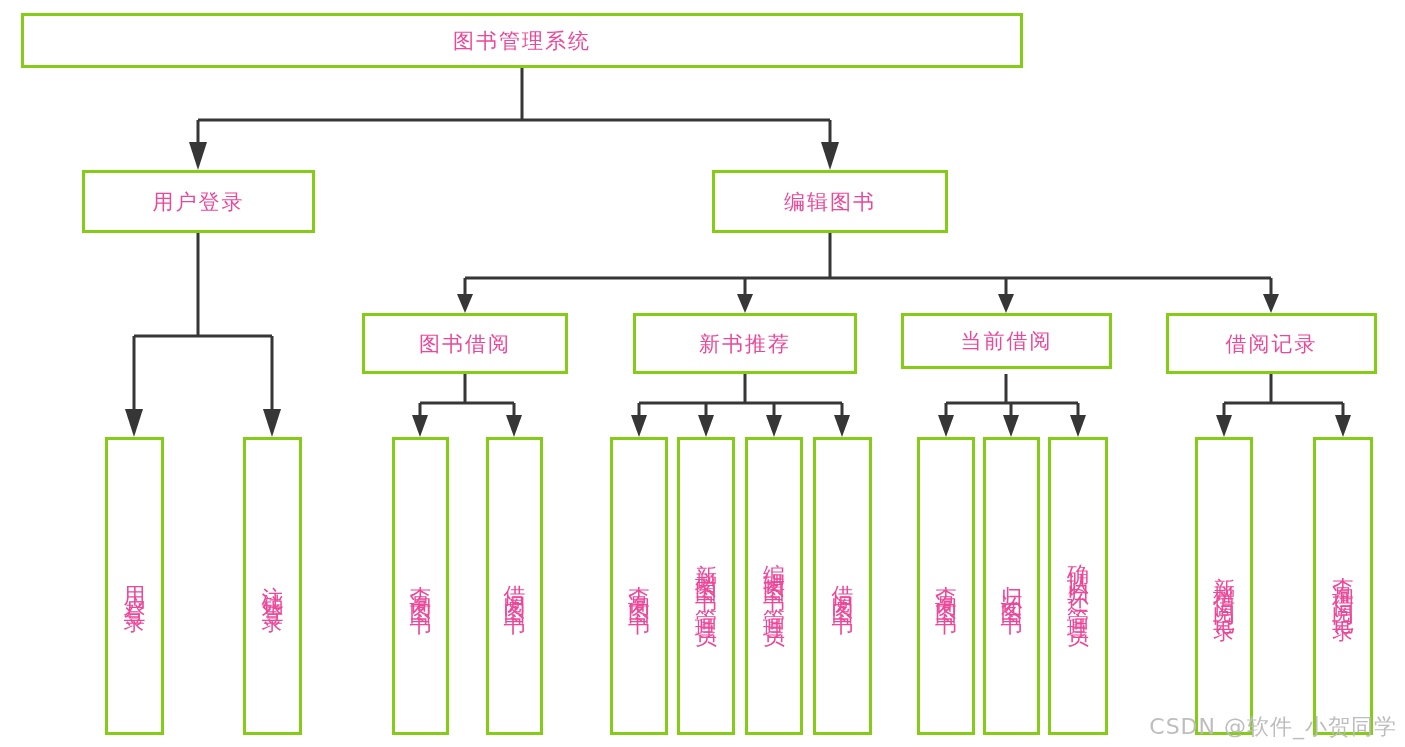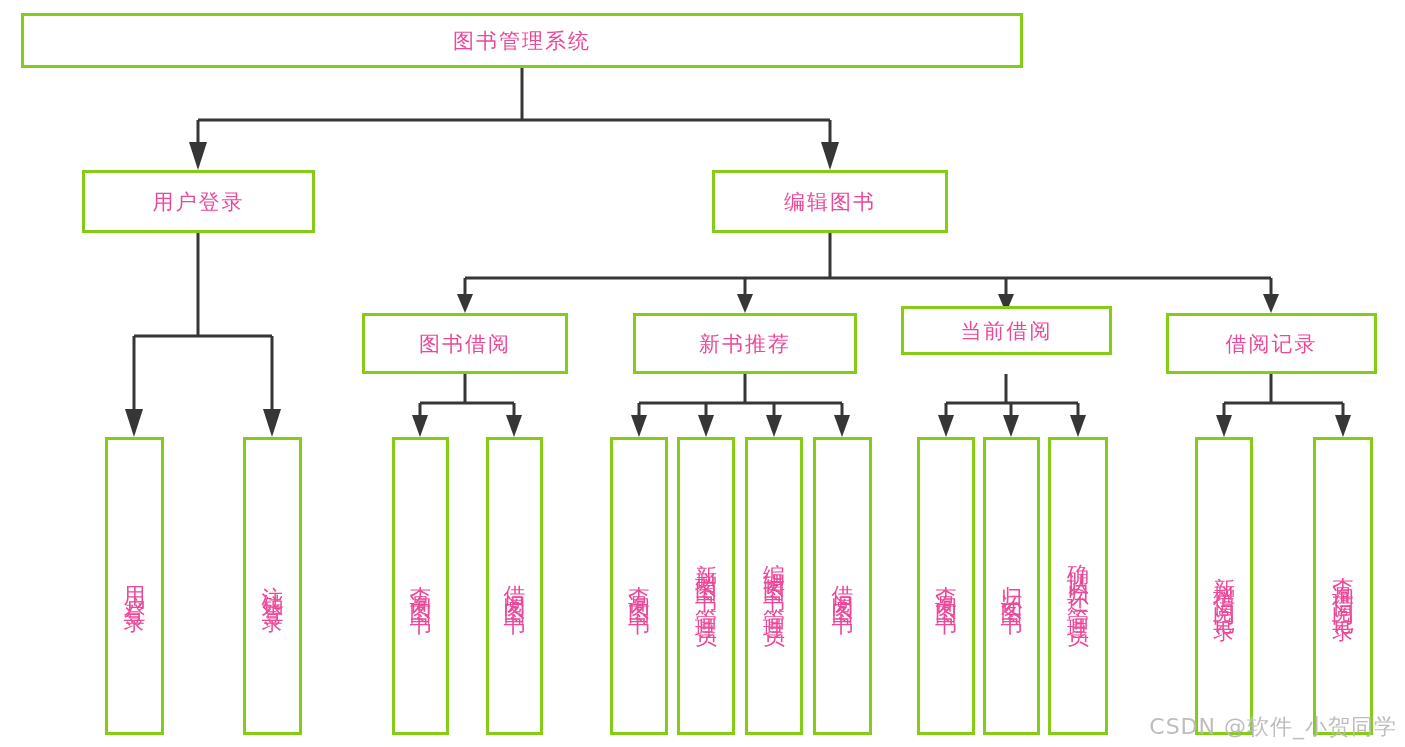--- a/index.html
+++ b/index.html
@@ -105,21 +105,21 @@
   <div class="node h" style="left:712px;top:170px;width:236px;height:63px">
     <span class="lbl">编辑图书</span>
   </div>
 
   <div class="node h" style="left:362px;top:313px;width:206px;height:61px">
     <span class="lbl">图书借阅</span>
   </div>
   <div class="node h" style="left:633px;top:313px;width:224px;height:61px">
     <span class="lbl">新书推荐</span>
   </div>
-  <div class="node h" style="left:901px;top:306px;width:211px;height:49px">
+  <div class="node h" style="left:901px;top:313px;width:211px;height:56px">
     <span class="lbl">当前借阅</span>
   </div>
   <div class="node h" style="left:1166px;top:313px;width:211px;height:61px">
     <span class="lbl">借阅记录</span>
   </div>
 
   <div class="node v" style="left:105px;top:437px;width:59px;height:298px">
     <span class="lbl">用户登录</span>
   </div>
   <div class="node v" style="left:243px;top:437px;width:59px;height:298px">

